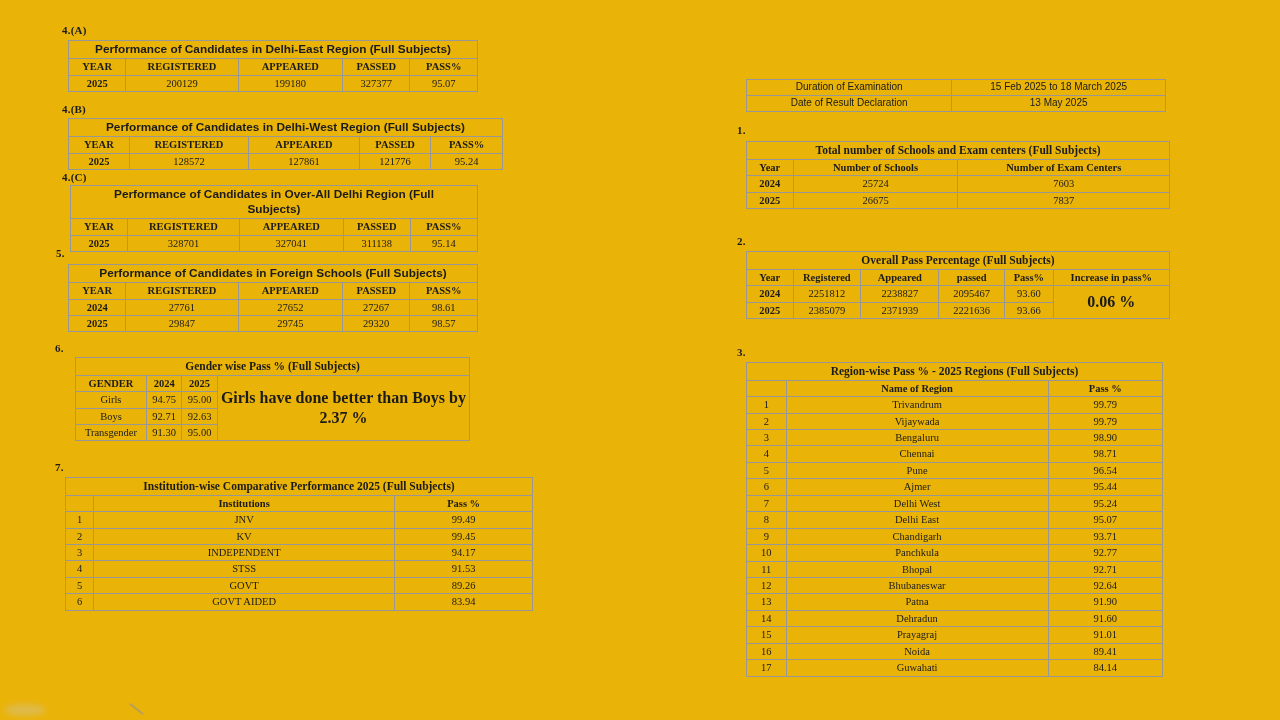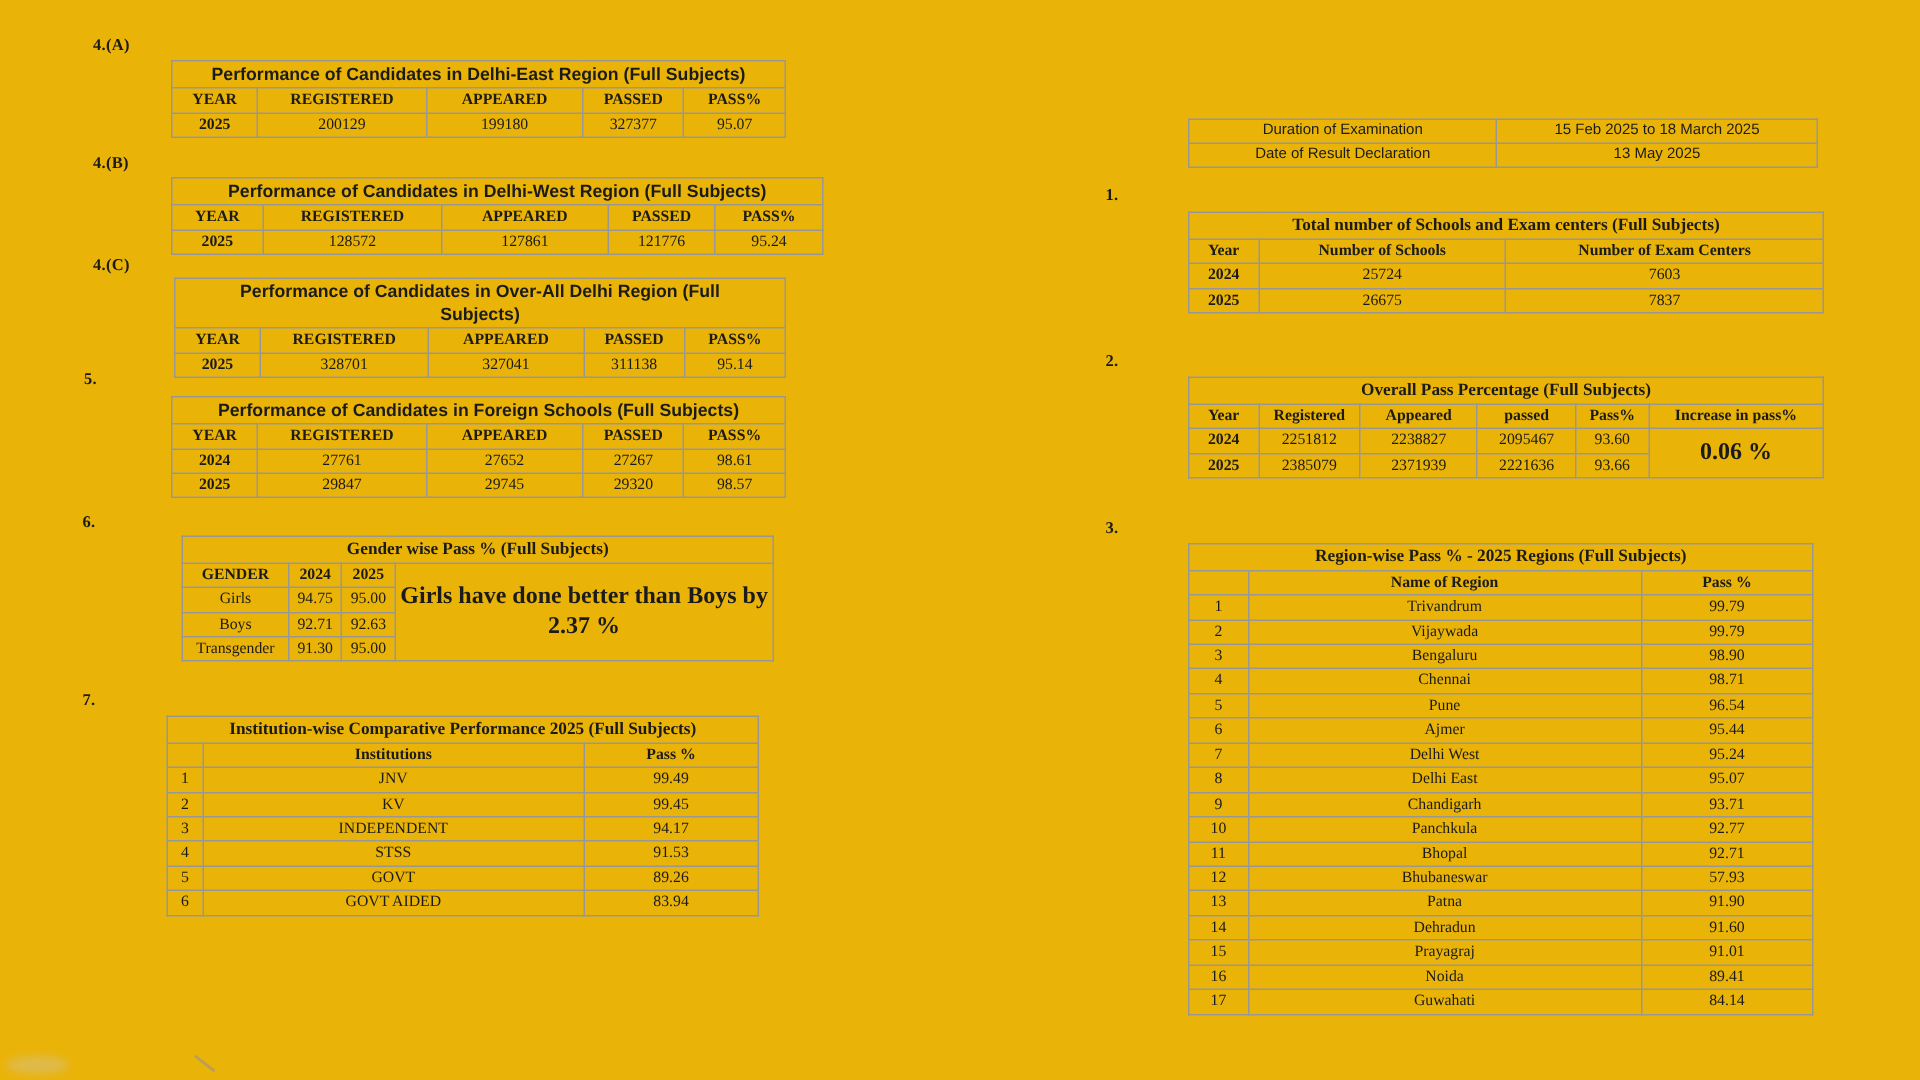--- a/index.html
+++ b/index.html
@@ -8,21 +8,21 @@
     background:#eab308;
     font-family:"Liberation Serif", serif; color:#1b1b1b;
   }
   
   .smudge { position:absolute; border-radius:50%; background:#c9c9c9; opacity:.35; filter:blur(3px); }
   .pen-mark { position:absolute; width:17px; height:2px; background:#8f8f98; opacity:.55; transform:rotate(38deg); border-radius:2px; }
 
   .sec-label { position:absolute; font-weight:bold; font-size:11px; letter-spacing:.2px; }
   .page-title { position:absolute; font-weight:bold; font-size:13px; text-align:center; letter-spacing:.3px; }
 
-  .tbl { position:absolute;margin-left:46px; }
+  .tbl { position:absolute; }
   .tbl table { border-collapse:collapse; width:100%; table-layout:fixed; }
   .tbl th, .tbl td {
     border:1px solid #979797; text-align:center; vertical-align:middle;
     font-size:10.5px; line-height:1.28; padding:1px 2px; font-weight:normal;
     overflow:hidden; color:#1b1b1b;
   }
   .tbl th.t-title { font-weight:bold; font-size:11.5px; }
   .tbl th.t-head  { font-weight:bold; }
   .tbl td.merged  { font-weight:bold; font-size:16px; }
 
@@ -203,21 +203,21 @@
           <tr>
             <td>Transgender</td>
             <td>91.30</td>
             <td>95.00</td>
           </tr>
         </tbody>
       </table>
     </div>
 
   <span class="sec-label" style="left:55px; top:461px;">7.</span>
-  <div class="tbl" style="left:65px; top:477px; width:395px;">
+  <div class="tbl" style="left:65px; top:477px; width:468px;">
       <table>
         <colgroup>
           <col style="width: 6%;">
           <col style="width: 64.5%;">
           <col style="width: 29.5%;">
         </colgroup>
         <tbody>
           <tr>
             <th colspan="3" class="t-title">Institution-wise Comparative Performance 2025 (Full Subjects)</th>
           </tr>
@@ -421,21 +421,21 @@
             <td>92.77</td>
           </tr>
           <tr>
             <td>11</td>
             <td>Bhopal</td>
             <td>92.71</td>
           </tr>
           <tr>
             <td>12</td>
             <td>Bhubaneswar</td>
-            <td>57.93</td>
+            <td>92.64</td>
           </tr>
           <tr>
             <td>13</td>
             <td>Patna</td>
             <td>91.90</td>
           </tr>
           <tr>
             <td>14</td>
             <td>Dehradun</td>
             <td>91.60</td>

